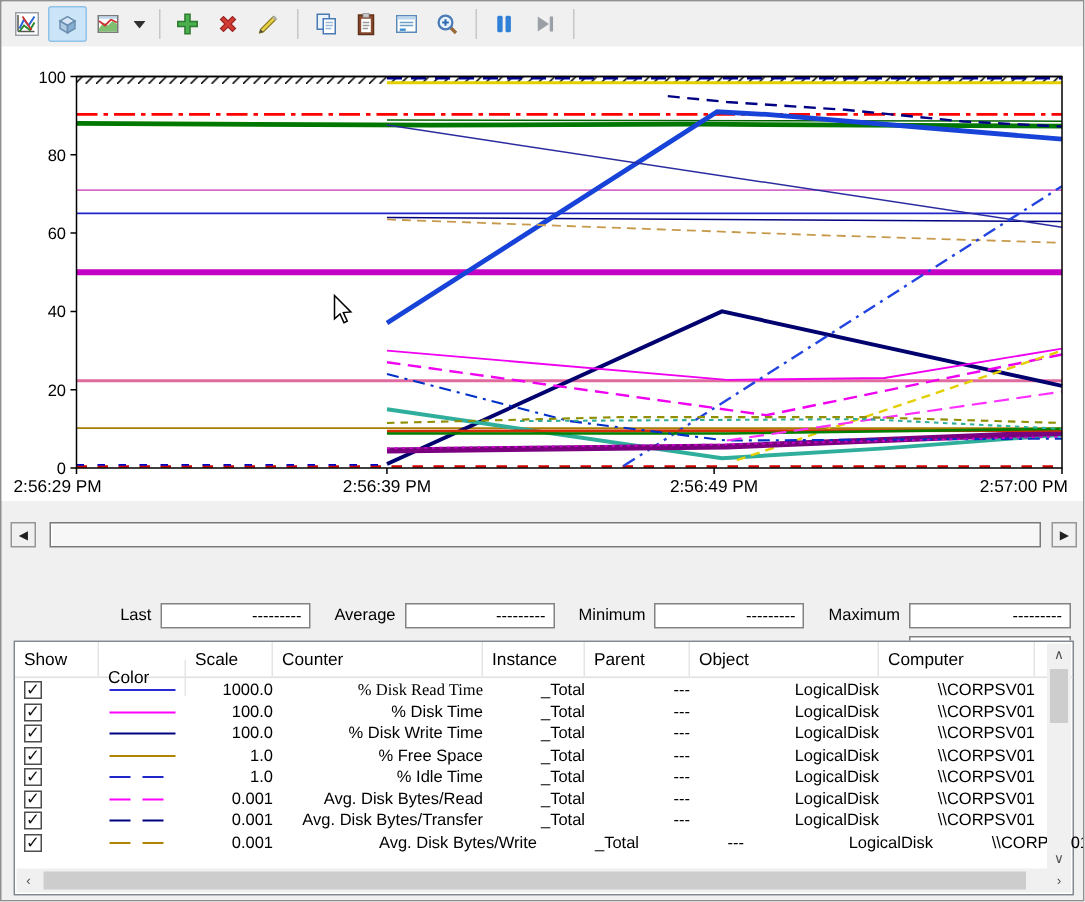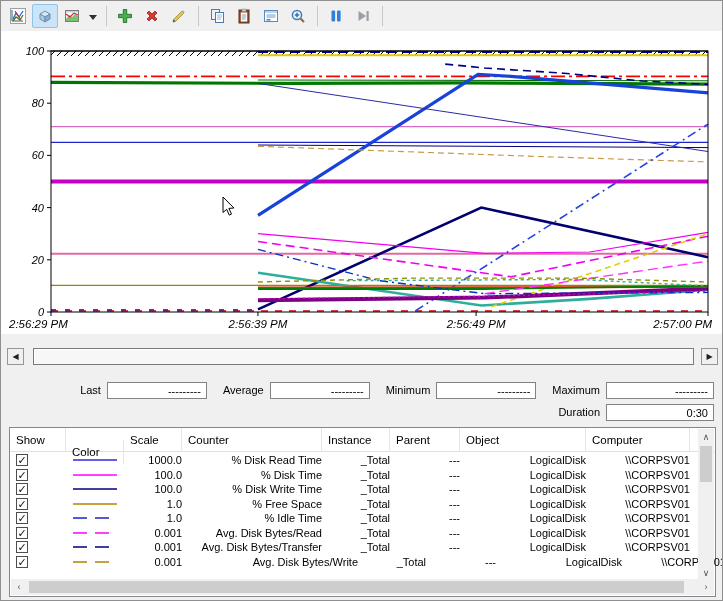--- a/index.html
+++ b/index.html
@@ -11,28 +11,28 @@
     font-size:11px;color:#000;overflow:hidden;
   }
   
   .toolbar{position:absolute;top:0;left:0;right:0;height:30px;display:flex;align-items:center;padding-left:4px;background:#f0f0f0;}
   .tbtn{width:26px;height:24px;display:flex;align-items:center;justify-content:center;border:1px solid transparent;border-radius:2px;margin-right:1px;}
   .tbtn.selected{background:#cce4f7;border-color:#90c3e8;}
   .tbtn svg{display:block;}
   .tsep{width:1px;height:20px;background:#c8c8c8;margin:0 5px;}
   .ddarrow{width:14px;height:24px;display:flex;align-items:center;justify-content:center;margin-right:1px;}
   
-  .graphpanel{position:absolute;top:30px;left:0;width:723px;height:303px;background:#ffffff;font-style:italic;}
+  .graphpanel{position:absolute;top:30px;left:0;width:723px;height:303px;background:#ffffff;}
   
   .tl-scroll{position:absolute;top:347px;left:6px;width:711px;height:17px;display:flex;align-items:stretch;}
   .tl-btn{width:17px;height:17px;background:#f0f0f0;border:1px solid #969696;display:flex;align-items:center;justify-content:center;font-size:8px;color:#202020;line-height:1;}
   .tl-gapL{width:9px;} .tl-gapR{width:7px;}
   .tl-thumb{flex:1;background:#f7f7f7;border:1px solid #7a7a7a;box-shadow:inset 1px 1px 0 #ffffff;}
   
-  .valuebar{position:absolute;top:376px;left:0;width:723px;}
+  .valuebar{position:absolute;top:396px;left:0;width:723px;}
   .vrow{display:flex;justify-content:flex-end;align-items:center;padding-right:10px;height:18px;margin-top:4px;}
   .vlabel{margin:0 6px 0 16px;}
   .vfield{width:100px;height:17px;background:#fff;border:1px solid #828282;text-align:right;padding:2px 5px 0 0;overflow:hidden;white-space:nowrap;}
   .vfield.wide{width:108px;}
   
   .legend{position:absolute;top:426px;left:8px;width:707px;height:170px;background:#ffffff;border:1px solid #828790;}
   .lheader{display:flex;height:24px;border-bottom:1px solid #e0e0e0;align-items:center;}
   .lhcell{height:24px;display:flex;align-items:center;padding-left:6px;border-right:1px solid #e5e5e5;font-size:11.5px;flex:0 0 auto;}
   .lbody{position:absolute;top:25px;left:0;right:17px;}
   .lrow{display:flex;height:14.5px;align-items:center;}
@@ -291,21 +291,21 @@
         <div class="lrow">
           <div class="cbwrap" style="width: 56px;">
             <div class="cb">✓</div>
           </div>
           <div class="swatch" style="width: 58px;">
             <svg width="46" height="8">
               <line x1="1" y1="4" x2="45" y2="4" stroke="#2A2AD4" stroke-width="1.4"></line>
             </svg>
           </div>
           <div class="lcell" style="width: 58px;">1000.0</div>
-          <div class="lcell" style="width: 140px;">% Disk Read Time</div>
+          <div class="lcell" style="width: 140px; font-family: Liberation Serif, serif;">% Disk Read Time</div>
           <div class="lcell" style="width: 68px;">_Total</div>
           <div class="lcell" style="width: 70px;">---</div>
           <div class="lcell" style="width: 126px;">LogicalDisk</div>
           <div class="lcell" style="width: 104px;">\\CORPSV01</div>
         </div>
         <div class="lrow">
           <div class="cbwrap" style="width: 56px;">
             <div class="cb">✓</div>
           </div>
           <div class="swatch" style="width: 58px;">

